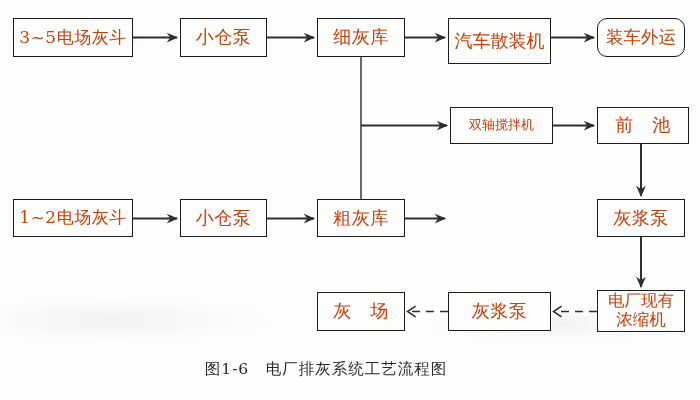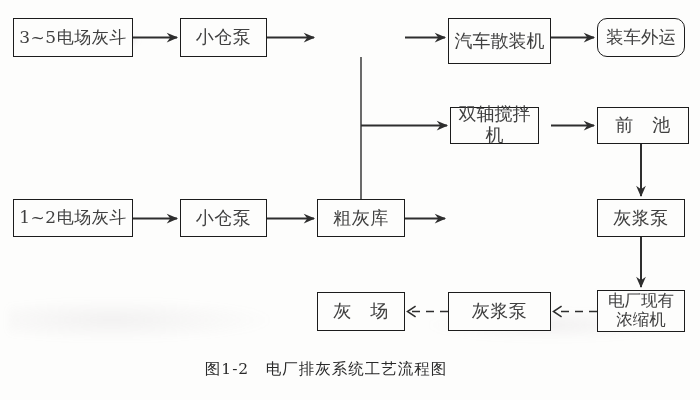--- a/index.html
+++ b/index.html
@@ -19,30 +19,30 @@
   #smudge3{left:430px;top:310px;width:240px;height:30px;
     background:radial-gradient(ellipse at 50% 50%, rgba(150,140,150,.10), rgba(200,195,200,0) 75%);}
 
   svg.wires{position:absolute;left:0;top:0;z-index:1;}
   .node{
     position:absolute;z-index:2;
     box-sizing:border-box;
     border:1.3px solid #1c1c1c;
     background:#fdfdfc;
     display:flex;align-items:center;justify-content:center;
-    font-size:18px;color:#404040;
+    font-size:18px;color:#c2410c;
     text-align:center;white-space:pre-line;line-height:1.15;
     letter-spacing:.5px;
   }
   .b1 {left:13px; top:18px; width:120px;height:39px;font-size:17px;}
   .b2 {left:180px;top:18px; width:87px; height:39px;}
   .b3 {left:317px;top:18px; width:88px; height:39px;}
   .b4 {left:448px;top:18px; width:103px;height:46px;letter-spacing:0;}
   .b5 {left:597px;top:18px; width:88px; height:39px;letter-spacing:0;font-size:17.5px;border-radius:10px;}
-  .b6 {left:450px;top:107px;width:89px;height:37px;letter-spacing:0;font-size:18px;font-family:Liberation Mono, monospace;}
+  .b6 {left:450px;top:107px;width:103px;height:37px;letter-spacing:0;font-size:13px;}
   .b7 {left:597px;top:107px;width:92px; height:37px;}
   .b8 {left:13px; top:199px;width:120px;height:38px;font-size:17px;}
   .b9 {left:180px;top:199px;width:87px; height:38px;}
   .b10{left:317px;top:199px;width:88px; height:38px;}
   .b11{left:448px;top:199px;width:103px;height:38px;}
   .b12{left:597px;top:199px;width:88px; height:38px;}
   .b13{left:317px;top:292px;width:88px; height:39px;}
   .b14{left:448px;top:292px;width:103px;height:39px;}
   .b15{left:597px;top:290px;width:88px; height:42px;font-size:16.5px;letter-spacing:0;}
   #caption{
@@ -85,30 +85,31 @@
     <line x1="133" y1="218.5" x2="177" y2="218.5" stroke="#2e2e2e" stroke-width="2" marker-end="url(#dart)"></line>
     <line x1="267" y1="218.5" x2="314" y2="218.5" stroke="#2e2e2e" stroke-width="2" marker-end="url(#dart)"></line>
     <line x1="405" y1="218.5" x2="445" y2="218.5" stroke="#2e2e2e" stroke-width="2" marker-end="url(#dart)"></line>
 
     <line x1="597" y1="311.5" x2="554" y2="311.5" stroke="#2e2e2e" stroke-width="1.5" stroke-dasharray="8 6" marker-end="url(#vopen)"></line>
     <line x1="448" y1="311.5" x2="408" y2="311.5" stroke="#2e2e2e" stroke-width="1.5" stroke-dasharray="8 6" marker-end="url(#vopen)"></line>
   </svg>
 
   <div class="node b1">3~5电场灰斗</div>
   <div class="node b2">小仓泵</div>
+  <div class="node b3">细灰库</div>
   <div class="node b4">汽车散装机</div>
   <div class="node b5">装车外运</div>
 
   <div class="node b6">双轴搅拌机</div>
   <div class="node b7">前　池</div>
 
   <div class="node b8">1~2电场灰斗</div>
   <div class="node b9">小仓泵</div>
   <div class="node b10">粗灰库</div>
   <div class="node b12">灰浆泵</div>
 
   <div class="node b13">灰　场</div>
   <div class="node b14">灰浆泵</div>
   <div class="node b15">电厂现有
 浓缩机</div>
 
-  <div id="caption">图1-2　电厂排灰系统工艺流程图</div>
+  <div id="caption">图1-6　电厂排灰系统工艺流程图</div>
 </div>
 
 </body></html>

